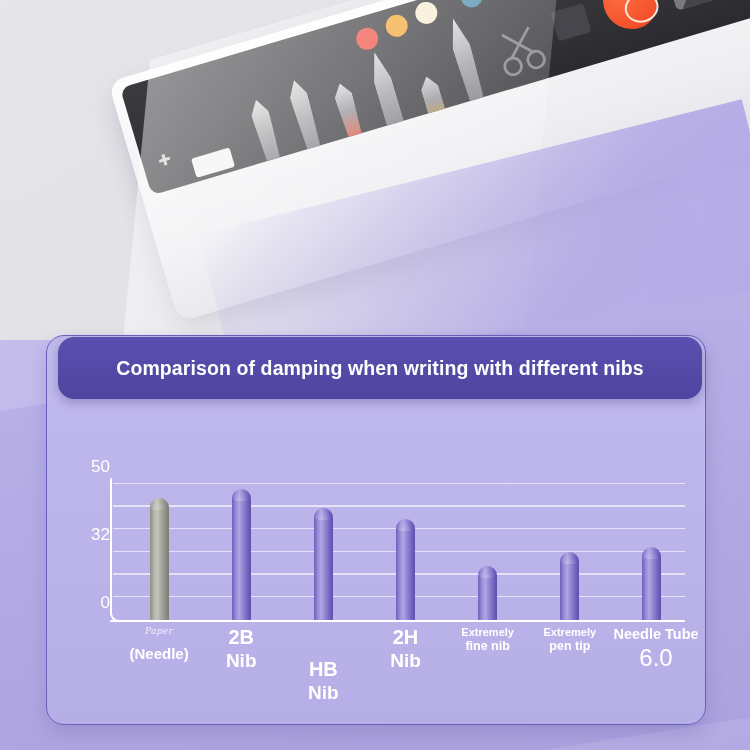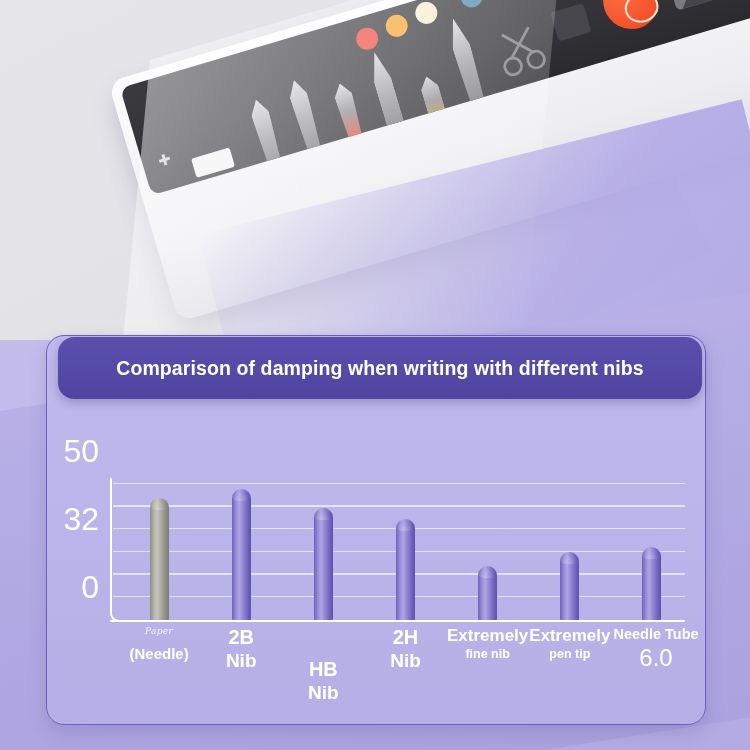--- a/index.html
+++ b/index.html
@@ -178,23 +178,23 @@
   .axis-corner {
     position: absolute; left: 0; bottom: 0; width: 12px; height: 12px;
     border-left: 2.4px solid #fff; border-bottom: 2.4px solid #fff;
     border-bottom-left-radius: 9px;
   }
   .gridline {
     position: absolute; left: 3px; width: 572px; height: 1.1px;
     background: rgba(255,255,255,.62);
   }
   .ytick {
-    position: absolute; right: 100%; margin-right: 11px;
+    position: absolute; right: 100%; 
     transform: translateY(-52%);
-    color: #ffffff; font-size: 32px; line-height: 1;
+    color: #ffffff; font-size: 17px; line-height: 1;
     white-space: nowrap;
   }
   .bars {
     position: absolute; left: 0; bottom: 2px; width: 575px; height: 140px;
   }
   .barwrap {
     position: absolute; bottom: 0;
     display: flex; flex-direction: column; align-items: center;
   }
   .bar {
@@ -242,21 +242,21 @@
   .xlabel.paper .xl-l1 {
     font-family: "DejaVu Serif", serif;
     font-style: italic; font-weight: normal;
     font-size: 9px; opacity: .85; letter-spacing: .3px;
   }
   .xlabel.paper .xl-l2 { font-size: 15px; margin-top: 9px; }
 
   .xlabel.big .xl-l1 { font-size: 20px; }
   .xlabel.big .xl-l2 { font-size: 19px; margin-top: 1px; }
 
-  .xlabel.small .xl-l1 { font-size: 17px; }
+  .xlabel.small .xl-l1 { font-size: 11px; }
   .xlabel.small .xl-l2 { font-size: 12.5px; margin-top: 1px; }
 
   .xlabel.needle .xl-l1 { font-size: 14.5px; }
   .xlabel.needle .xl-l2 { font-size: 24px; font-weight: normal; margin-top: 2px; }
 </style>
 </head>
 <body>
 
 <div class="photo">
   <div class="desk-white"></div>

